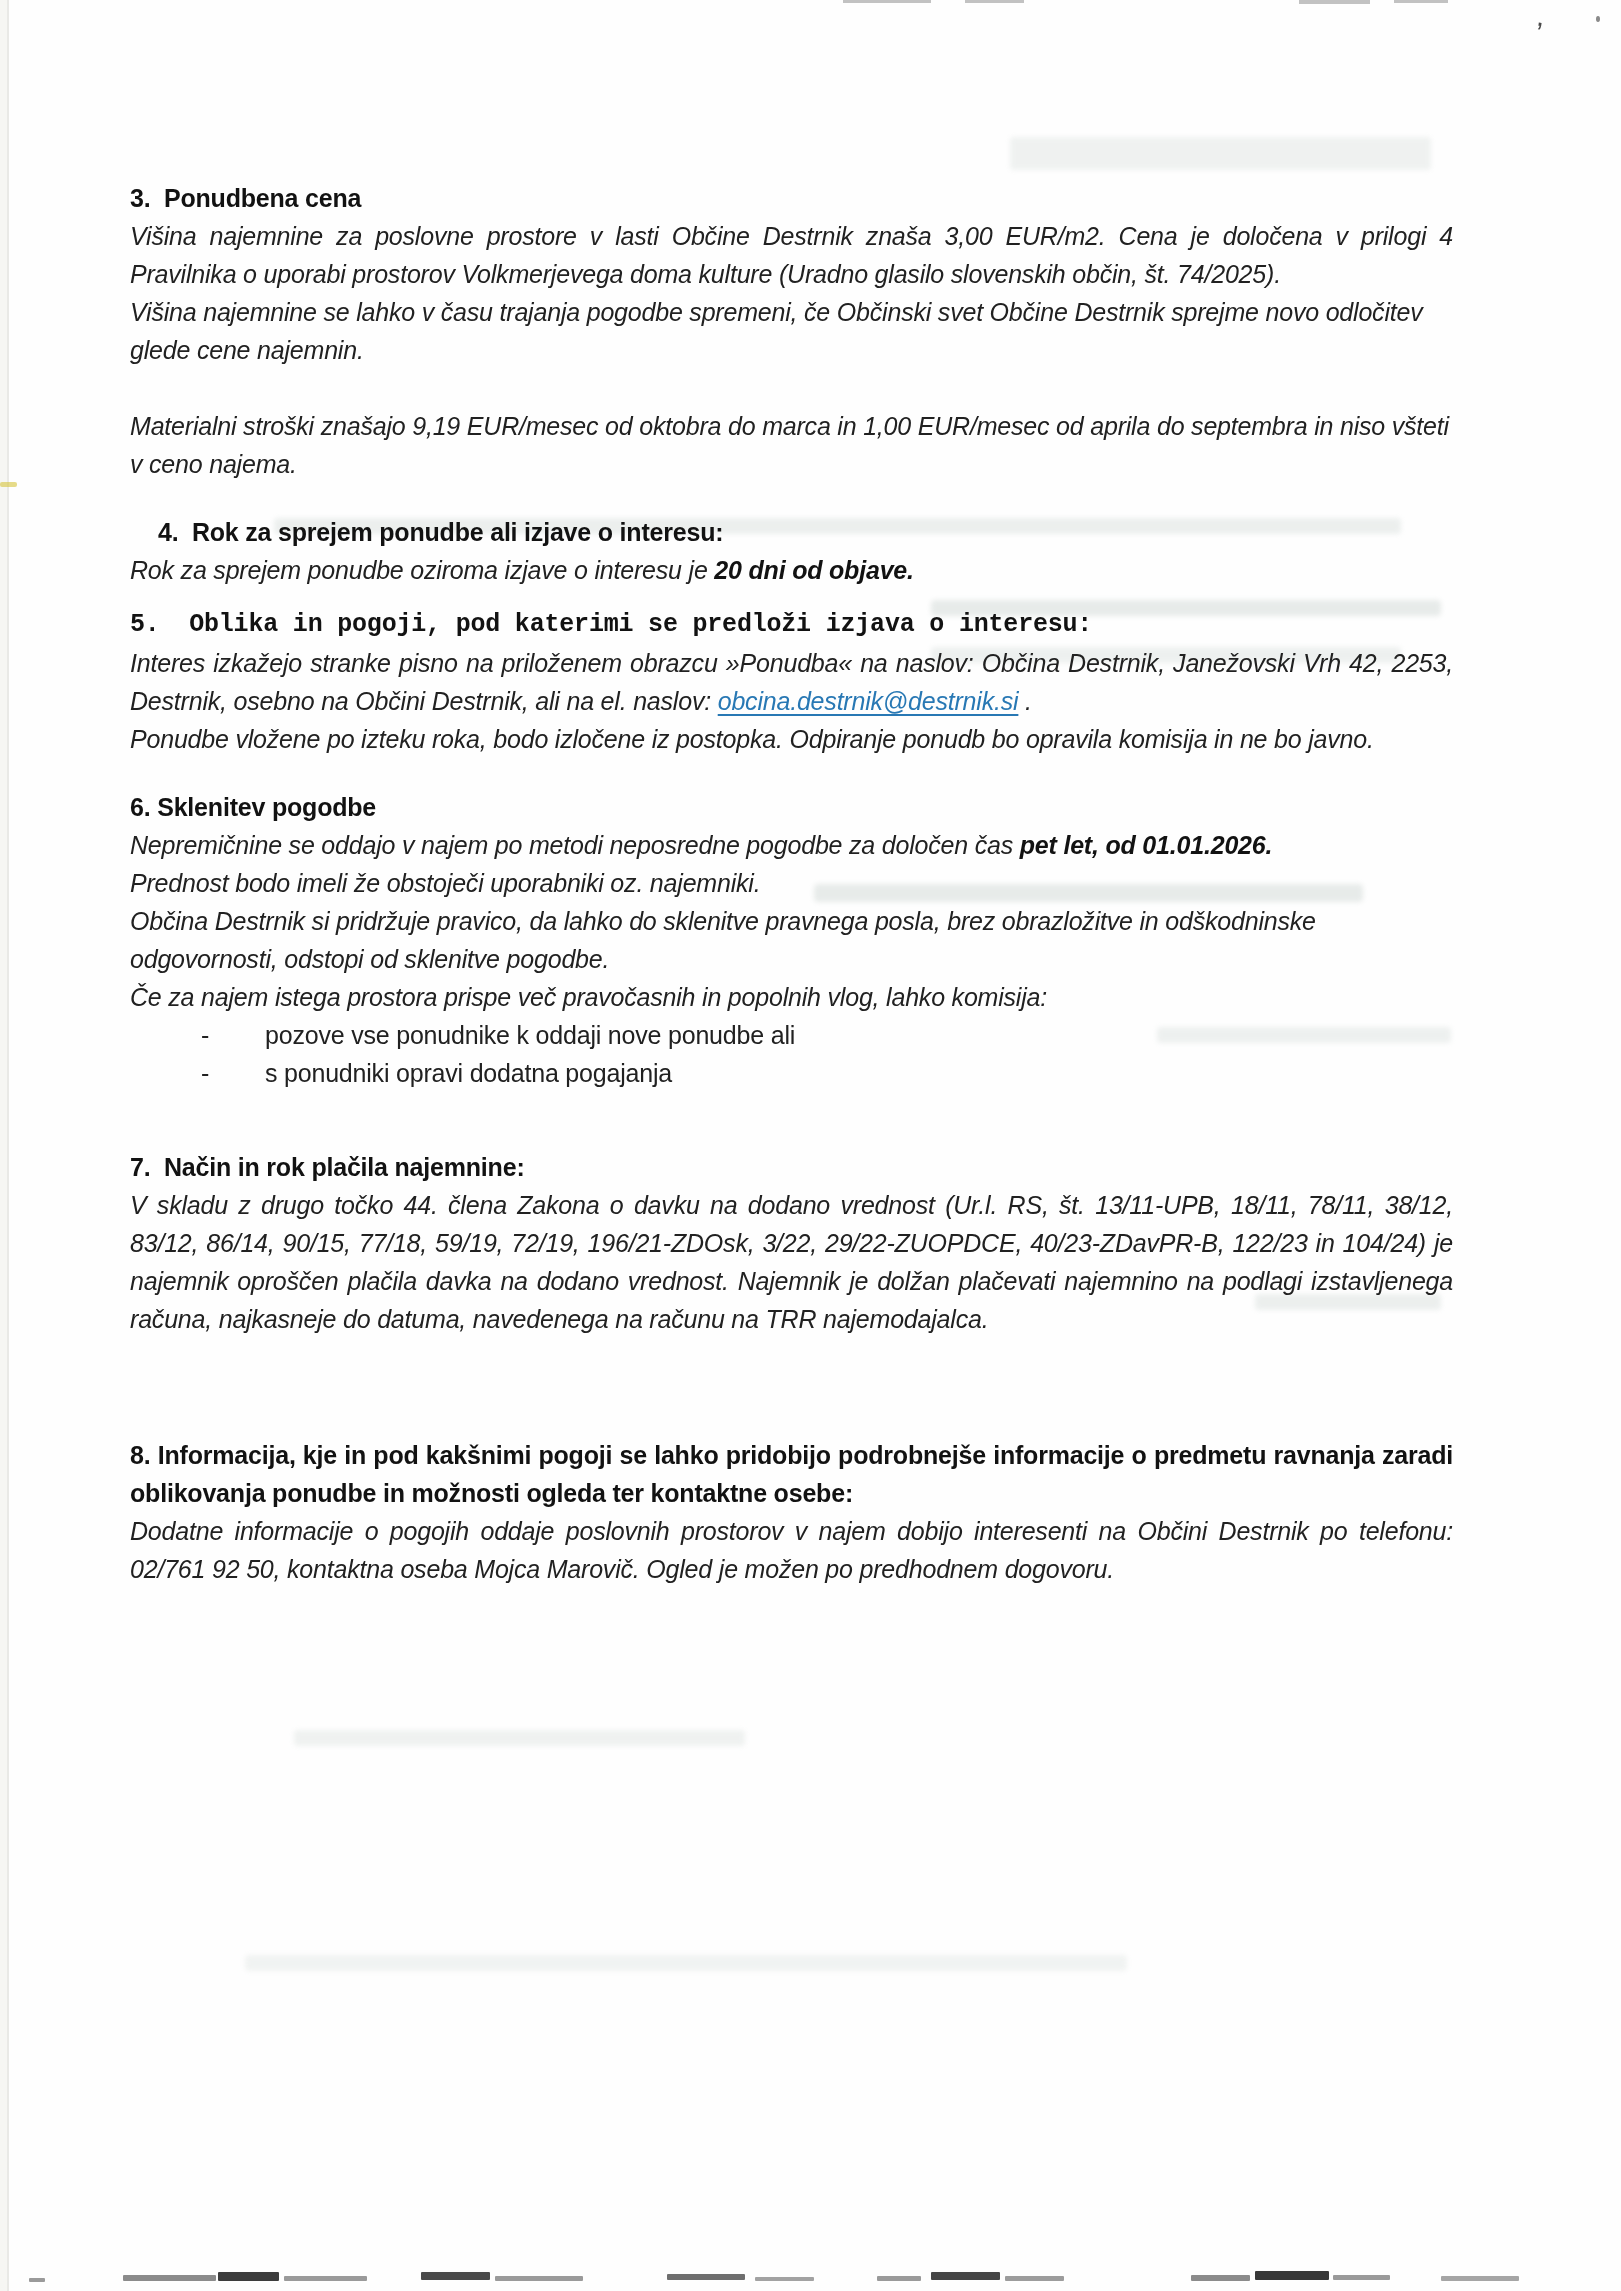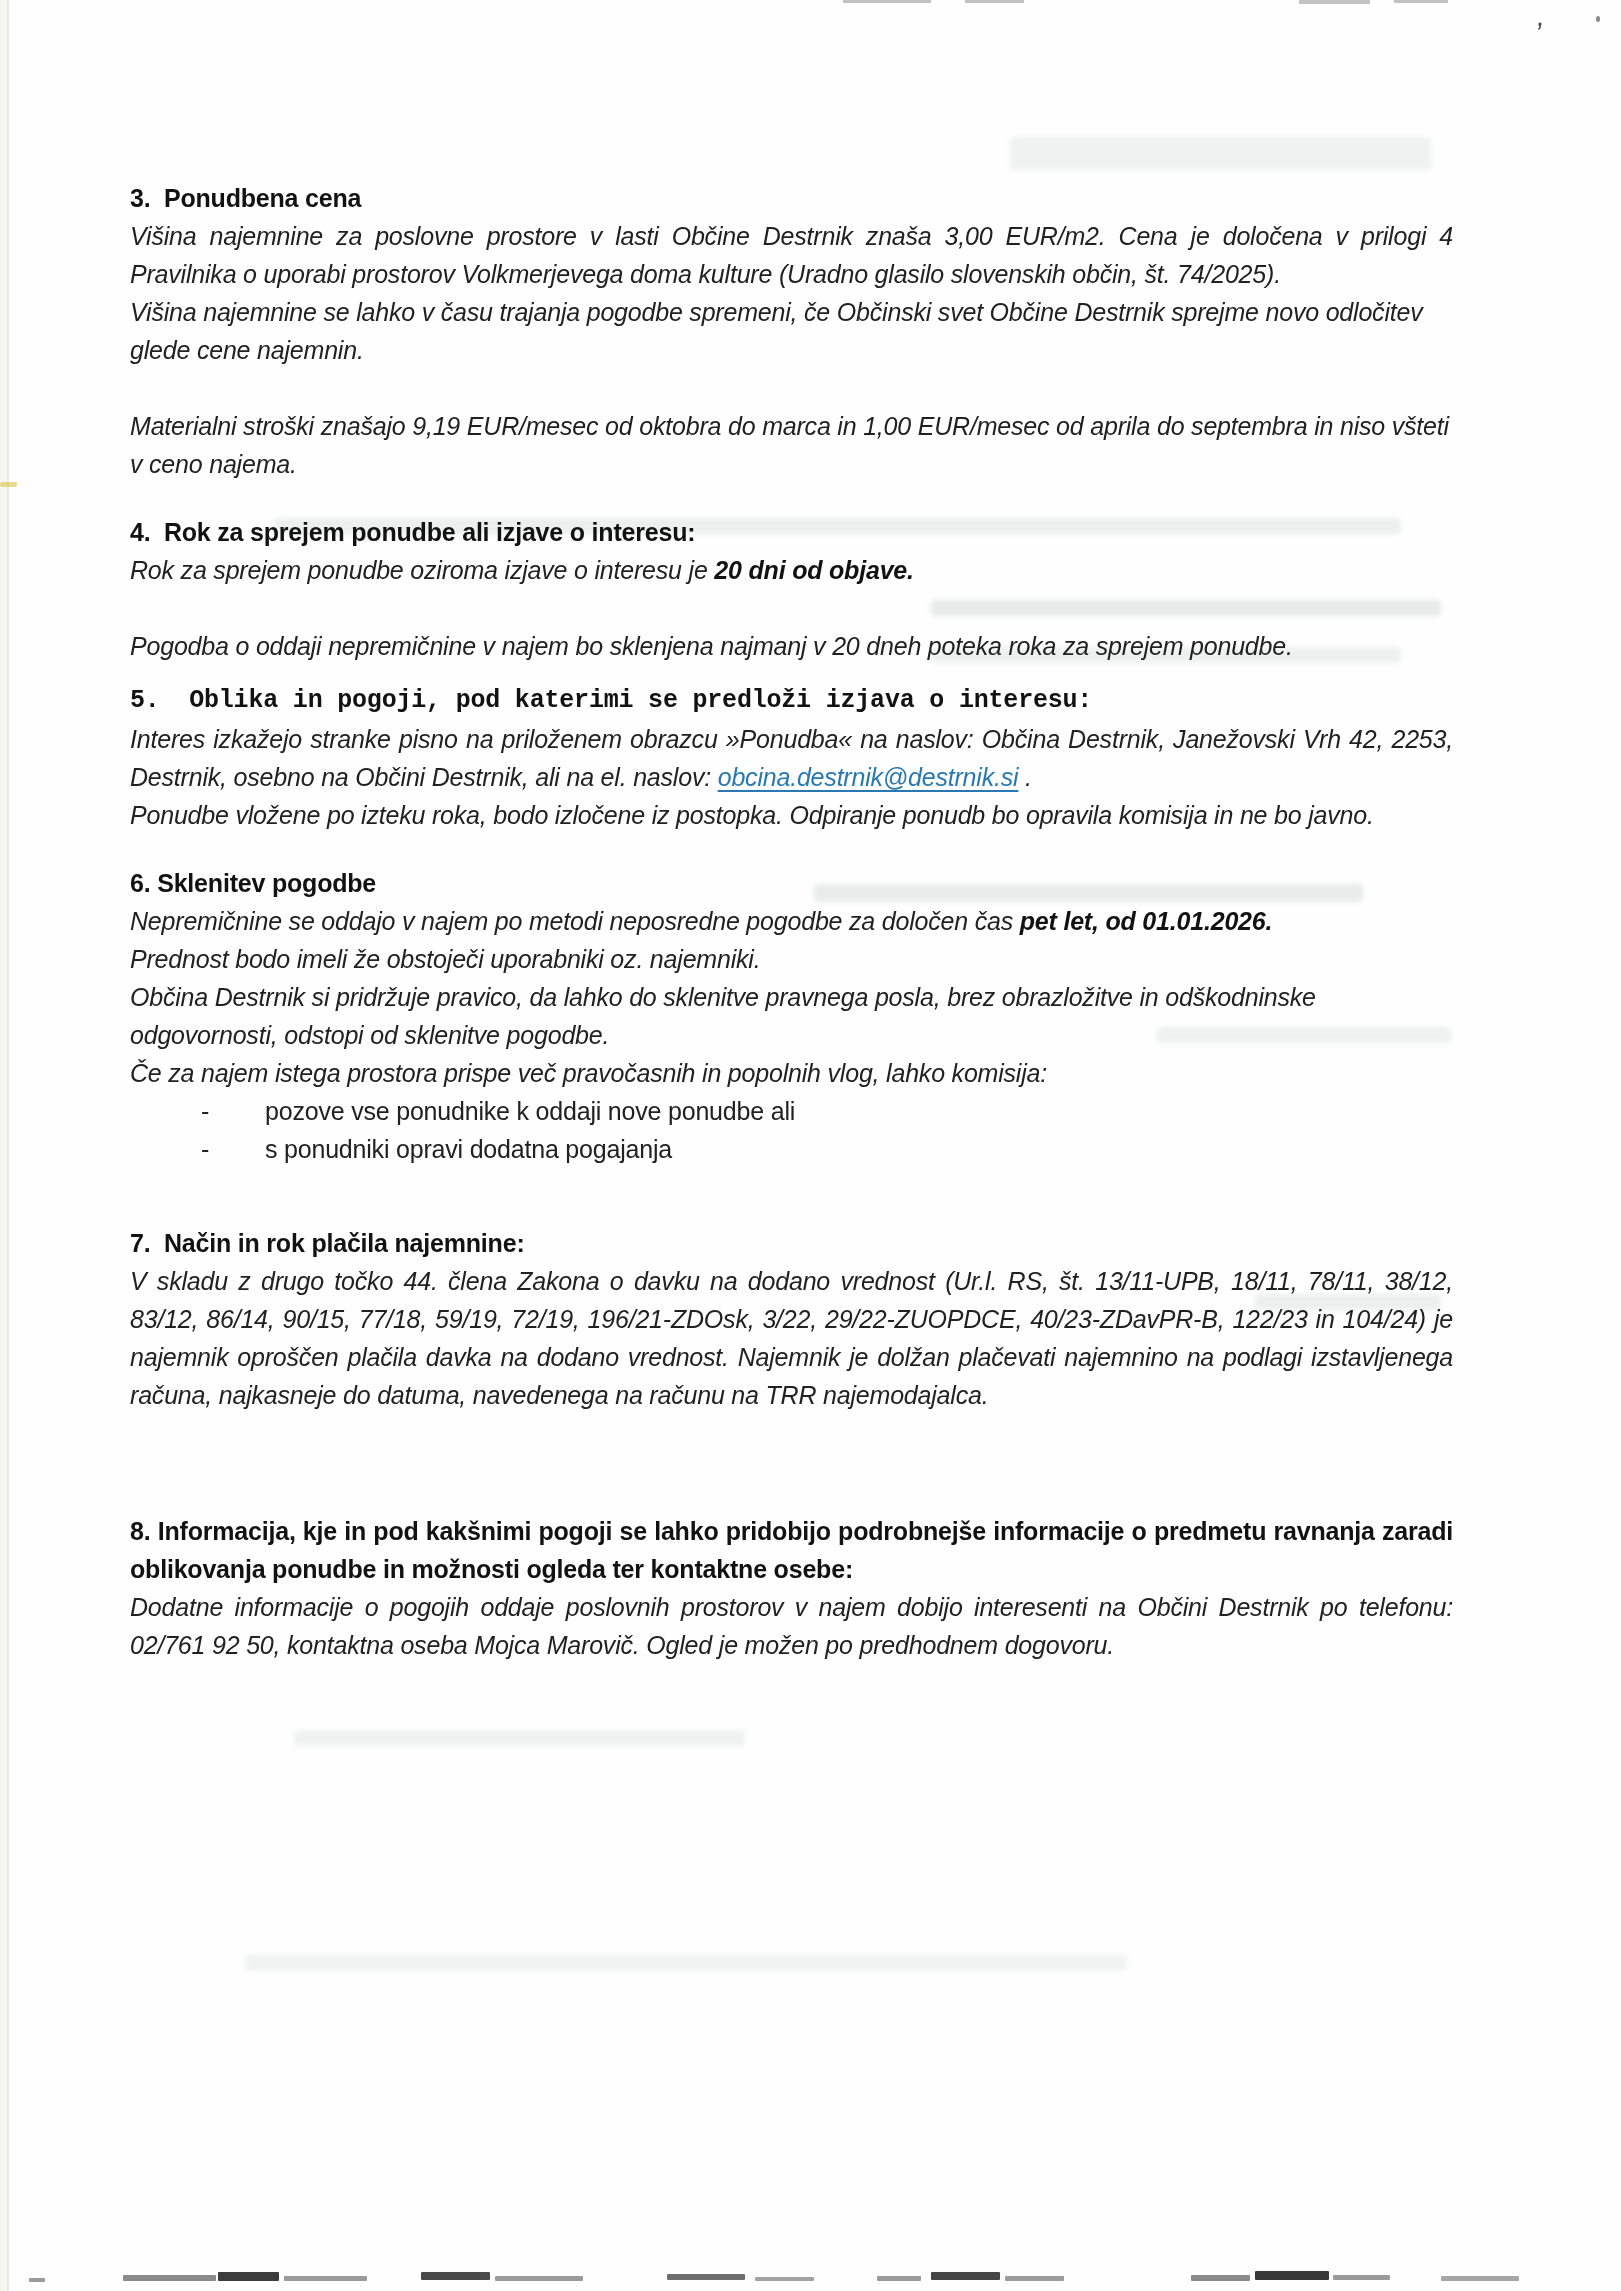--- a/index.html
+++ b/index.html
@@ -30,21 +30,21 @@
     white-space:pre-wrap;
     margin:0;
   }
   .heading.wrap{
     white-space:normal;
     text-align:justify;
   }
   .p{ margin:0;font-style:italic; }
   .just{ text-align:justify; }
   .mt-blank{ margin-top:38px; }
-  .mt-h4{ margin-top:30px; }
+  .mt-h4{ margin-top:30px;margin-left:28px; }
   .mt-h5{ margin-top:16.7px;font-family:Liberation Mono, monospace; }
   .mt-h6{ margin-top:30px; }
   .mt-h7{ margin-top:56px; }
   .mt-h8{ margin-top:98px; }
   .bold{ font-weight:700; color:#121212; }
   a.email{
     color:#2878b4;
     text-decoration:underline;
     text-decoration-thickness:2px;
     text-underline-offset:3.9px;
@@ -134,21 +134,20 @@
 
   <div class="content">
 
     <p class="heading">3.  Ponudbena cena</p>
     <p class="p just">Višina najemnine za poslovne prostore v lasti Občine Destrnik znaša 3,00 EUR/m2. Cena je določena v prilogi 4 Pravilnika o uporabi prostorov Volkmerjevega doma kulture (Uradno glasilo slovenskih občin, št. 74/2025).</p>
     <p class="p">Višina najemnine se lahko v času trajanja pogodbe spremeni, če Občinski svet Občine Destrnik sprejme novo odločitev glede cene najemnin.</p>
     <p class="p mt-blank">Materialni stroški znašajo 9,19 EUR/mesec od oktobra do marca in 1,00 EUR/mesec od aprila do septembra in niso všteti v ceno najema.</p>
 
     <p class="heading mt-h4">4.  Rok za sprejem ponudbe ali izjave o interesu:</p>
     <p class="p"><span>Rok za sprejem ponudbe oziroma izjave o interesu je </span><span class="bold">20 dni od objave.</span></p>
-    <p class="p mt-blank">Pogodba o oddaji nepremičnine v najem bo sklenjena najmanj v 20 dneh poteka roka za sprejem ponudbe.</p>
 
     <p class="heading mt-h5">5.  Oblika in pogoji, pod katerimi se predloži izjava o interesu:</p>
     <p class="p just"><span>Interes izkažejo stranke pisno na priloženem obrazcu »Ponudba« na naslov: Občina Destrnik, Janežovski Vrh 42, 2253, Destrnik, osebno na Občini Destrnik, ali na el. naslov: </span><a class="email" href="#">obcina.destrnik@destrnik.si</a><span> .</span></p>
     <p class="p">Ponudbe vložene po izteku roka, bodo izločene iz postopka. Odpiranje ponudb bo opravila komisija in ne bo javno.</p>
 
     <p class="heading mt-h6">6. Sklenitev pogodbe</p>
     <p class="p"><span>Nepremičnine se oddajo v najem po metodi neposredne pogodbe za določen čas </span><span class="bold">pet let, od 01.01.2026.</span></p>
     <p class="p">Prednost bodo imeli že obstoječi uporabniki oz. najemniki.</p>
     <p class="p">Občina Destrnik si pridržuje pravico, da lahko do sklenitve pravnega posla, brez obrazložitve in odškodninske odgovornosti, odstopi od sklenitve pogodbe.</p>
     <p class="p">Če za najem istega prostora prispe več pravočasnih in popolnih vlog, lahko komisija:</p>

